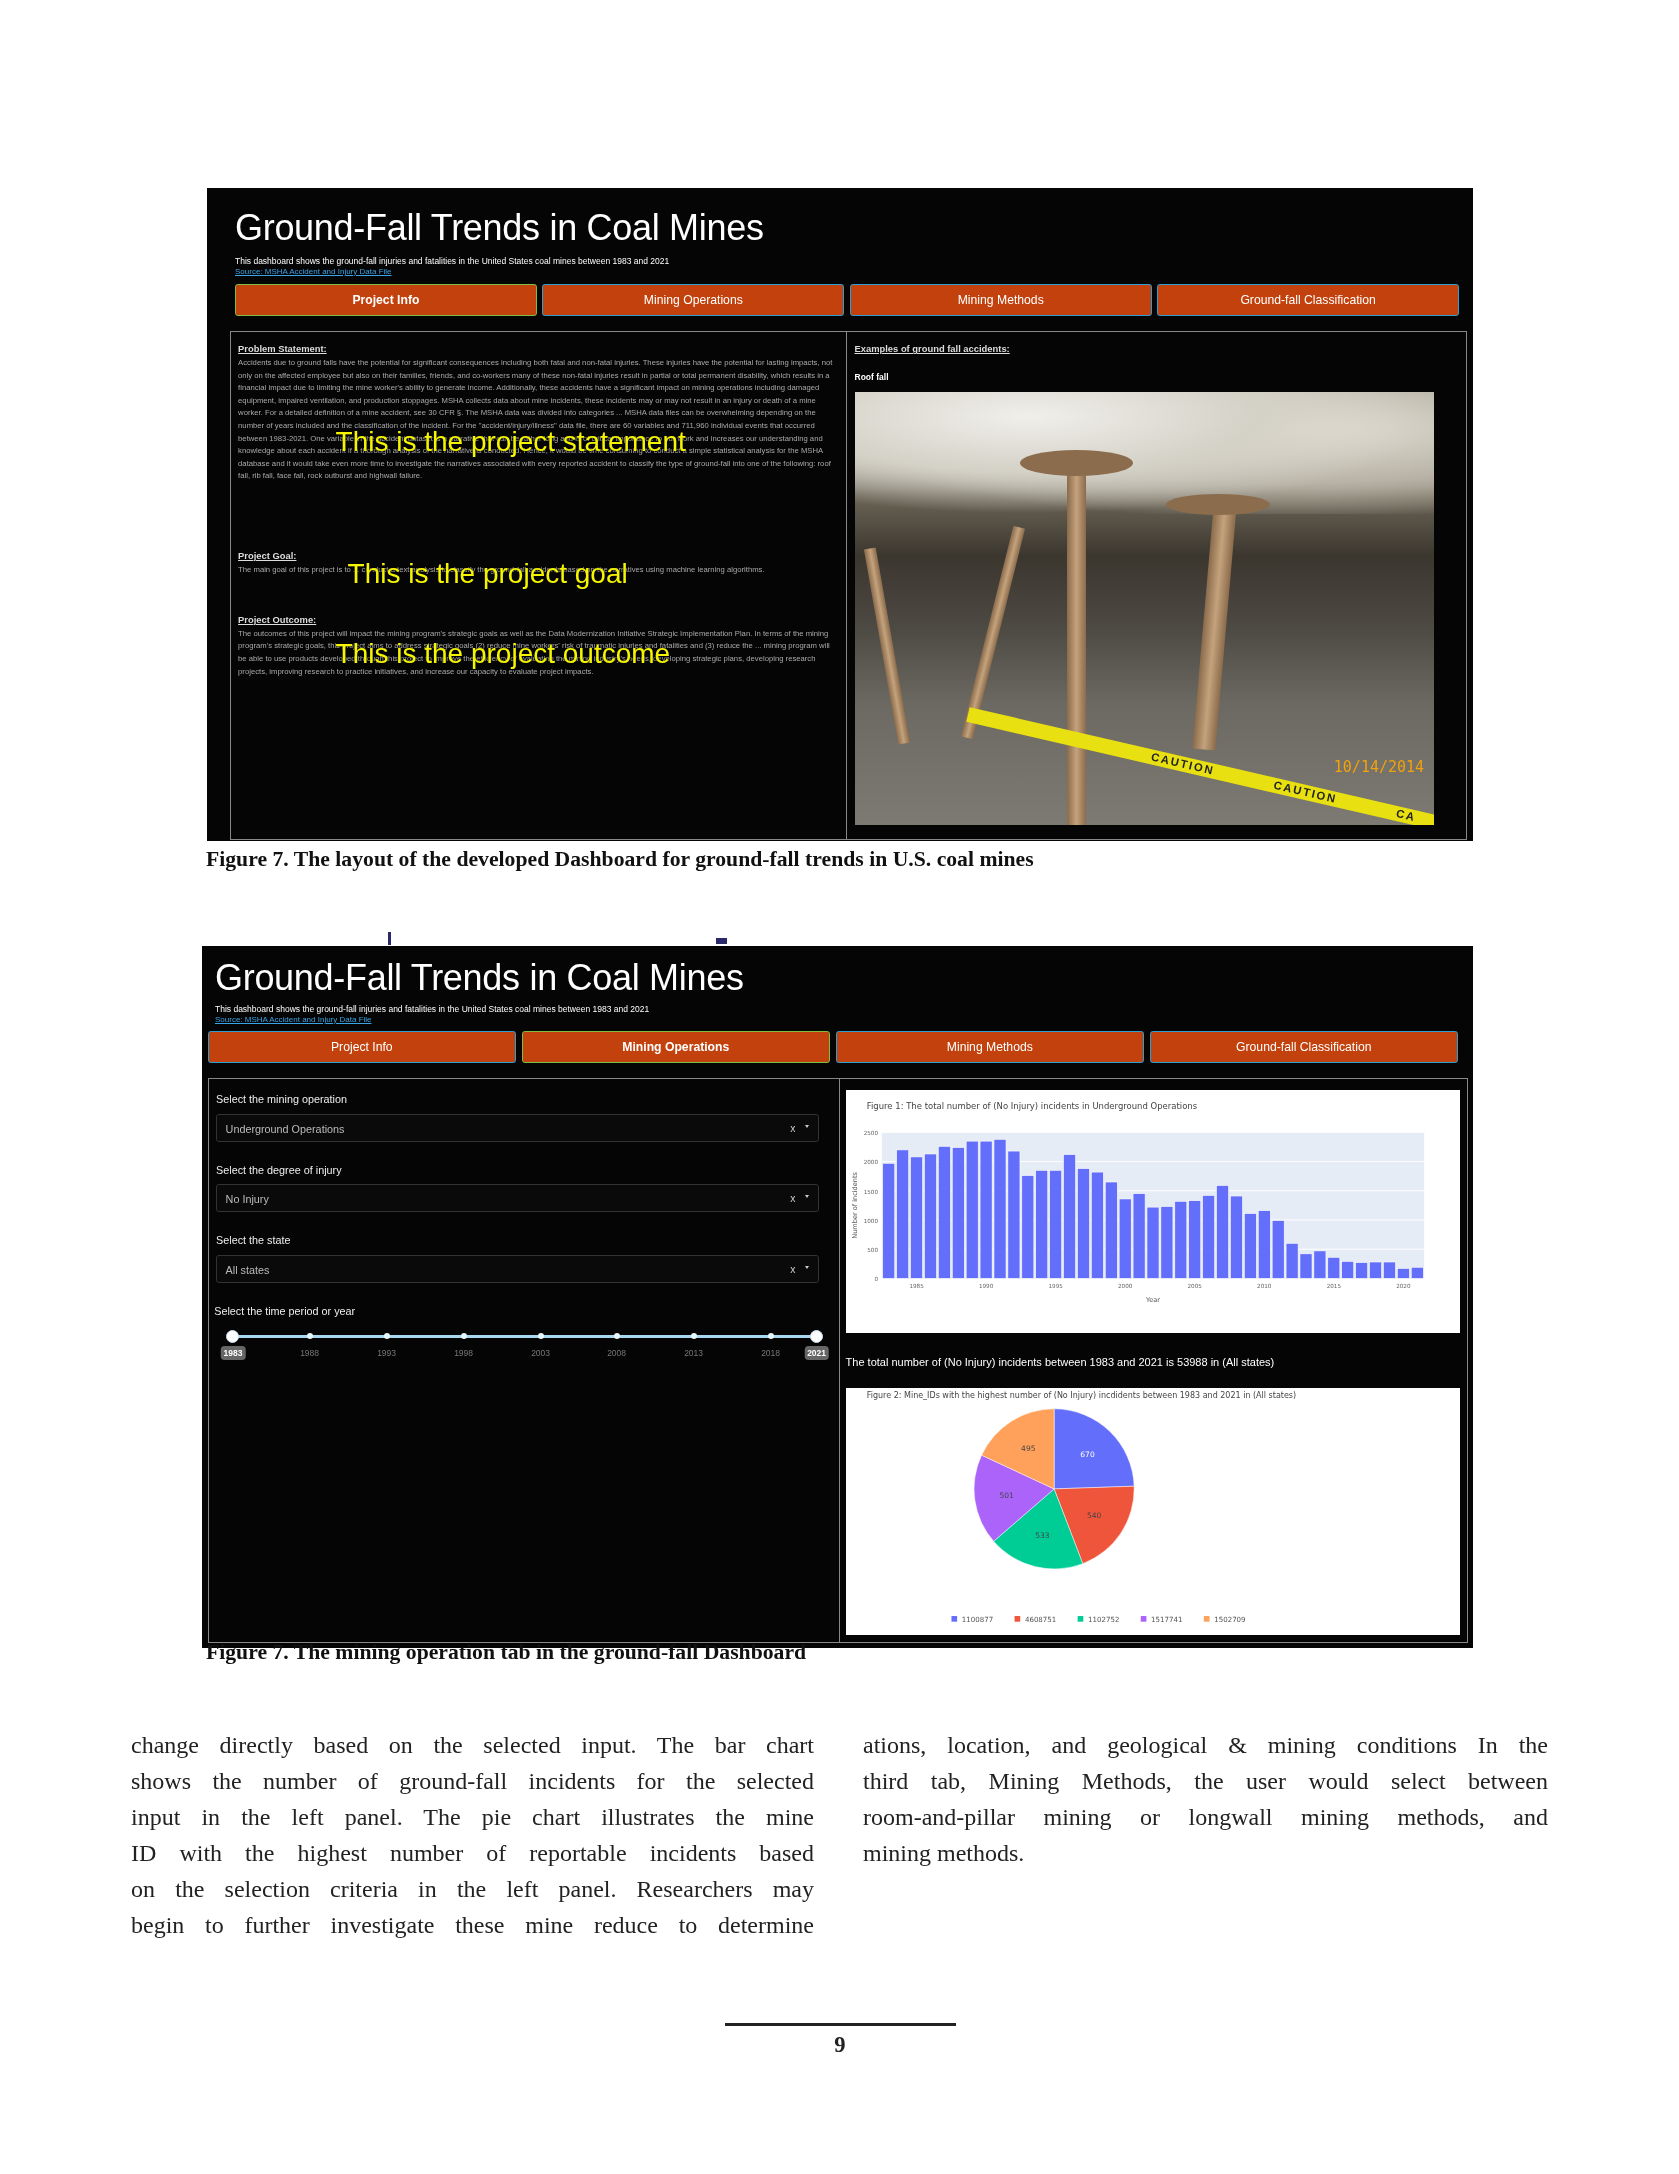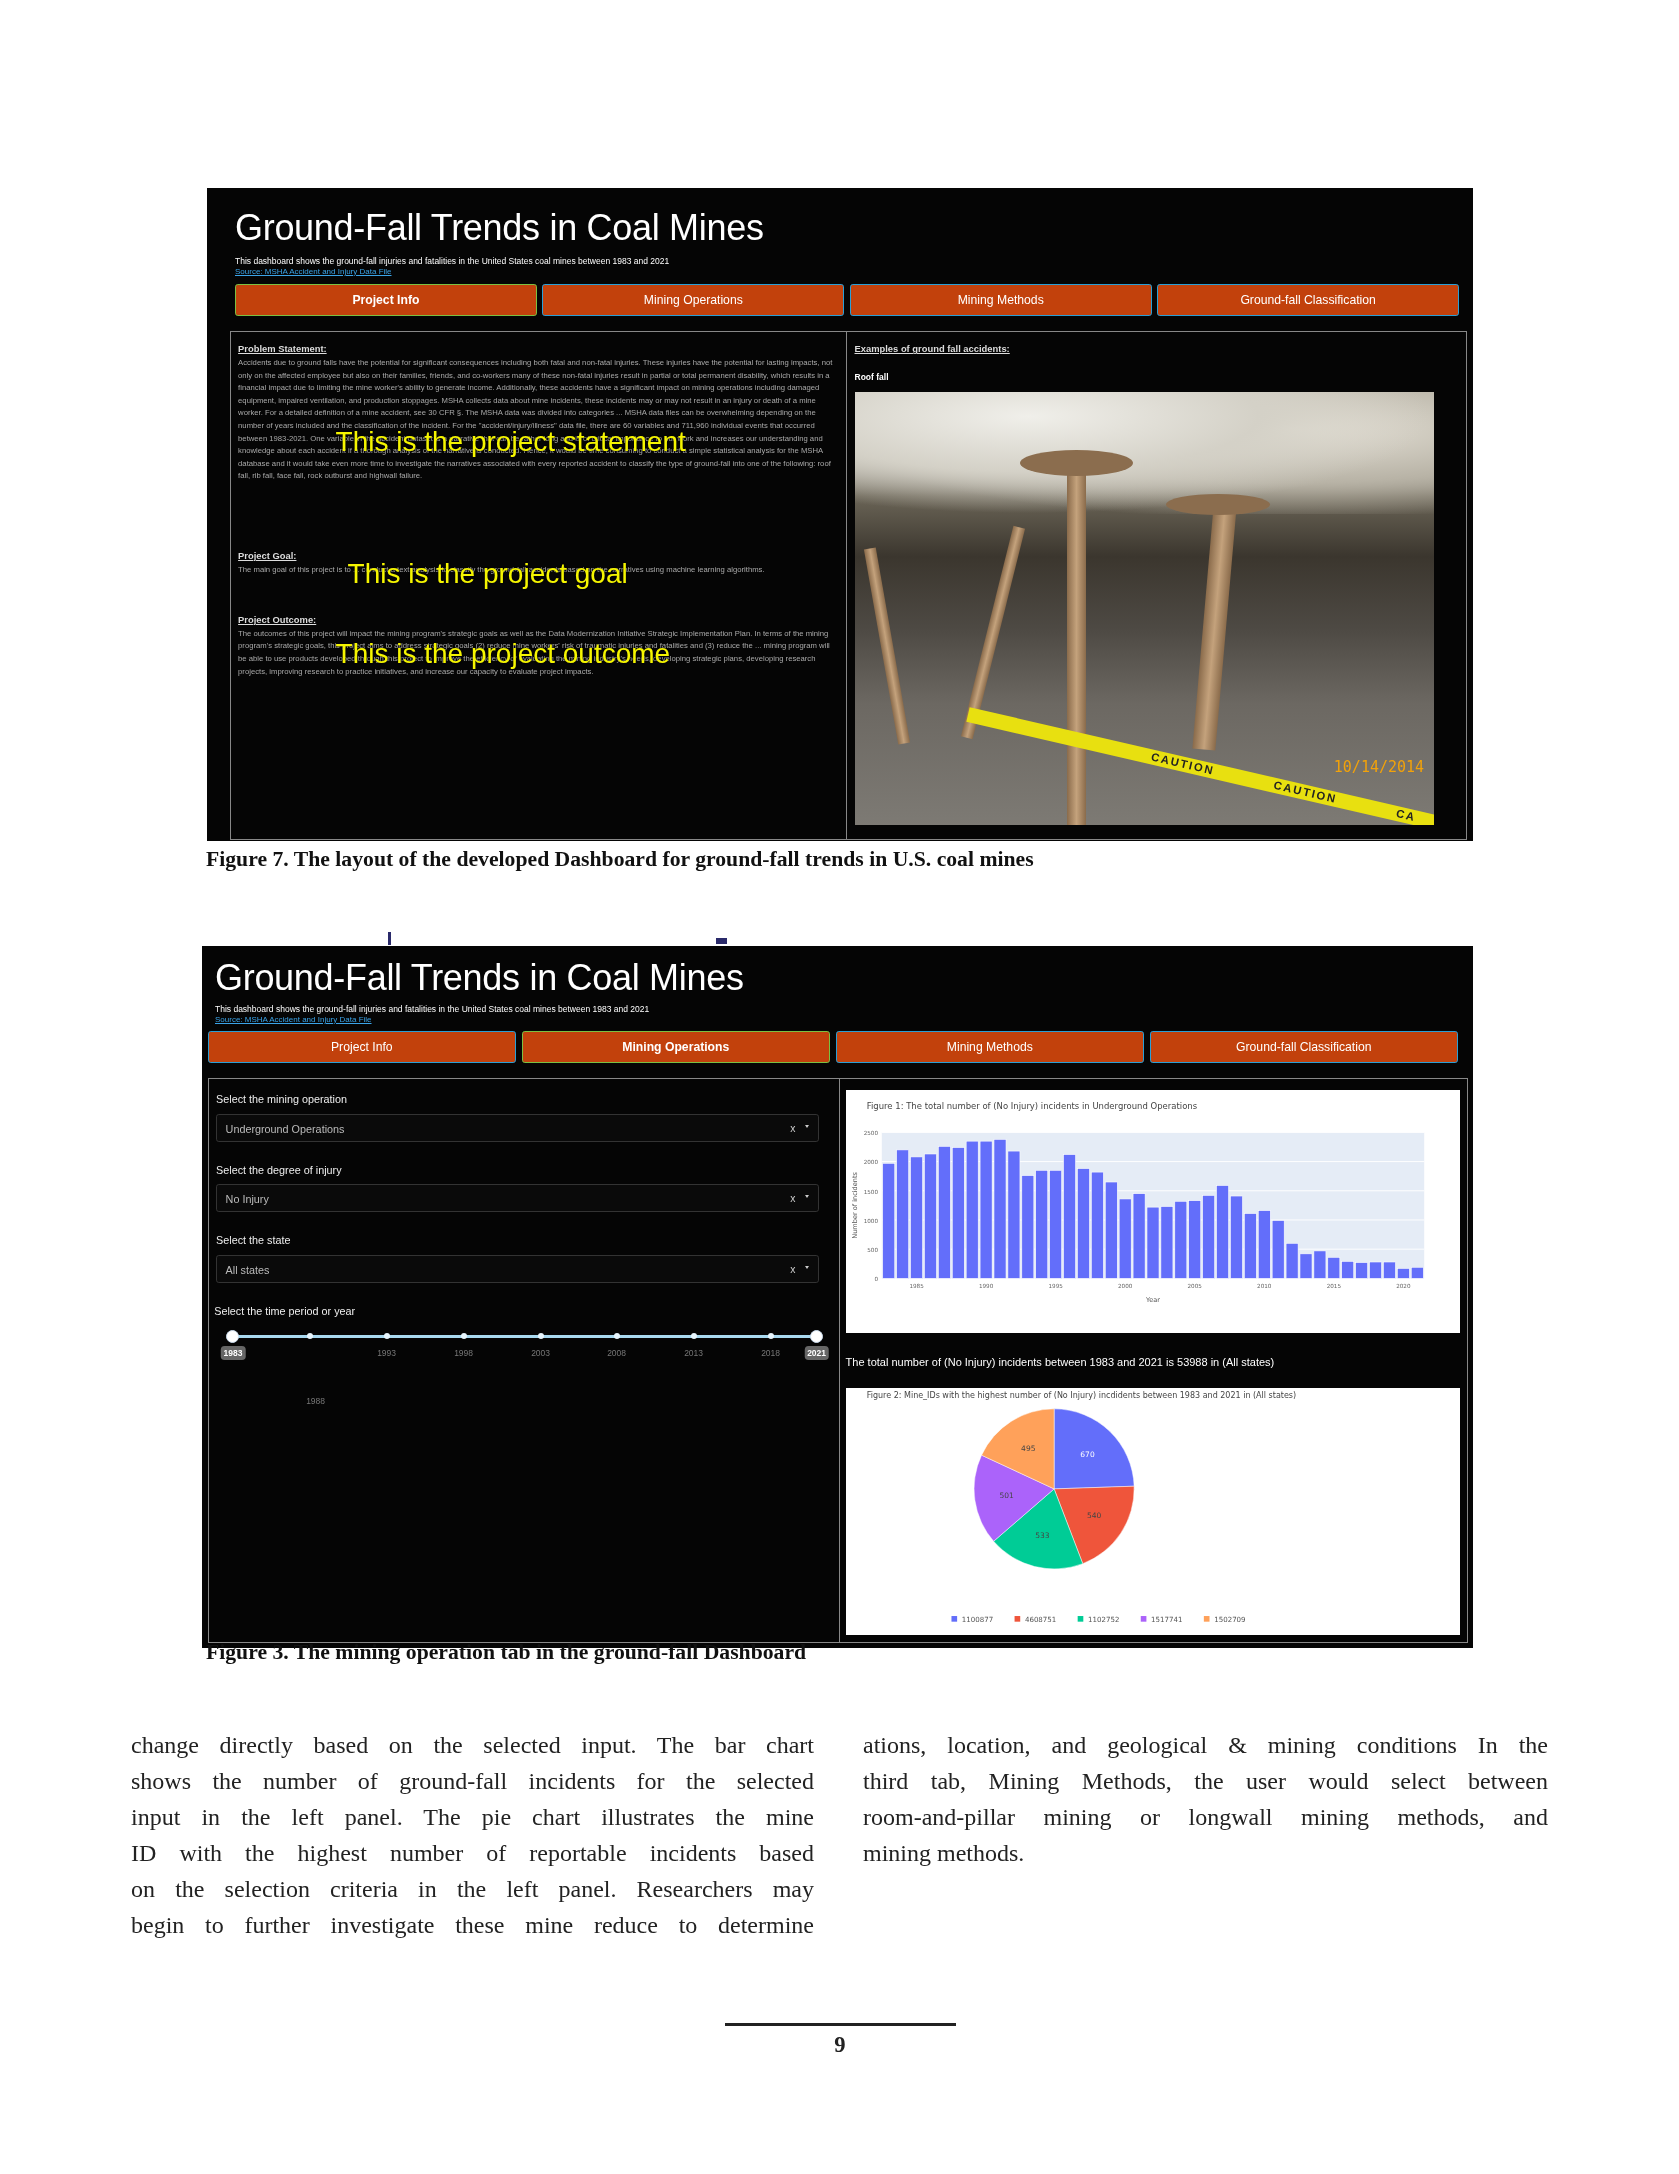--- a/index.html
+++ b/index.html
@@ -159,21 +159,21 @@
       <span class="dd-val">All states</span>
       <span class="dd-x">x</span>
       <span class="dd-arr"></span>
     </div>
     <div class="f-label" style="top:226px; left:5.6px;">Select the time period or year</div>
     <div class="slider" id="year-slider">
       <div class="rail"></div>
     <div class="handle" style="left: 9.4px;"></div>
         <div class="mark end" style="left: 9.4px;">1983</div>
         <div class="dot" style="left: 86px;"></div>
-        <div class="mark" style="left: 92px; margin-top: 48px;">1988</div>
+        <div class="mark" style="left: 86px;">1988</div>
         <div class="dot" style="left: 163px;"></div>
         <div class="mark" style="left: 163px;">1993</div>
         <div class="dot" style="left: 240px;"></div>
         <div class="mark" style="left: 240px;">1998</div>
         <div class="dot" style="left: 317px;"></div>
         <div class="mark" style="left: 317px;">2003</div>
         <div class="dot" style="left: 393px;"></div>
         <div class="mark" style="left: 393px;">2008</div>
         <div class="dot" style="left: 470px;"></div>
         <div class="mark" style="left: 470px;">2013</div>
@@ -273,21 +273,21 @@
           <text x="257" y="248" font-size="7.5" fill="#555" font-family="DejaVu Sans, sans-serif">1102752</text>
           <rect x="313" y="242" width="6" height="6" fill="#ab63fa"></rect>
           <text x="324" y="248" font-size="7.5" fill="#555" font-family="DejaVu Sans, sans-serif">1517741</text>
           <rect x="380" y="242" width="6" height="6" fill="#ffa15a"></rect>
           <text x="391" y="248" font-size="7.5" fill="#555" font-family="DejaVu Sans, sans-serif">1502709</text>
         </svg>
     </div>
   </div>
 </div>
 
-<div class="caption" style="left:206px; top:1640px;">Figure 3.  The mining operation tab in the ground-fall Dashboard</div>
+<div class="caption" style="left:206px; top:1640px;">Figure 7.  The mining operation tab in the ground-fall Dashboard</div>
 
 <div class="body-col" id="col-left" style="left:131px; top:1727px; width:683px;">
     <span class="ln">change directly based on the selected input. The bar chart</span>
     <span class="ln">shows the number of ground-fall incidents for the selected</span>
     <span class="ln">input in the left panel. The pie chart illustrates the mine</span>
     <span class="ln">ID with the highest number of reportable incidents based</span>
     <span class="ln">on the selection criteria in the left panel. Researchers may</span>
     <span class="ln">begin to further investigate these mine reduce to determine</span>
   </div>
 <div class="body-col" id="col-right" style="left:863px; top:1727px; width:685px;">

